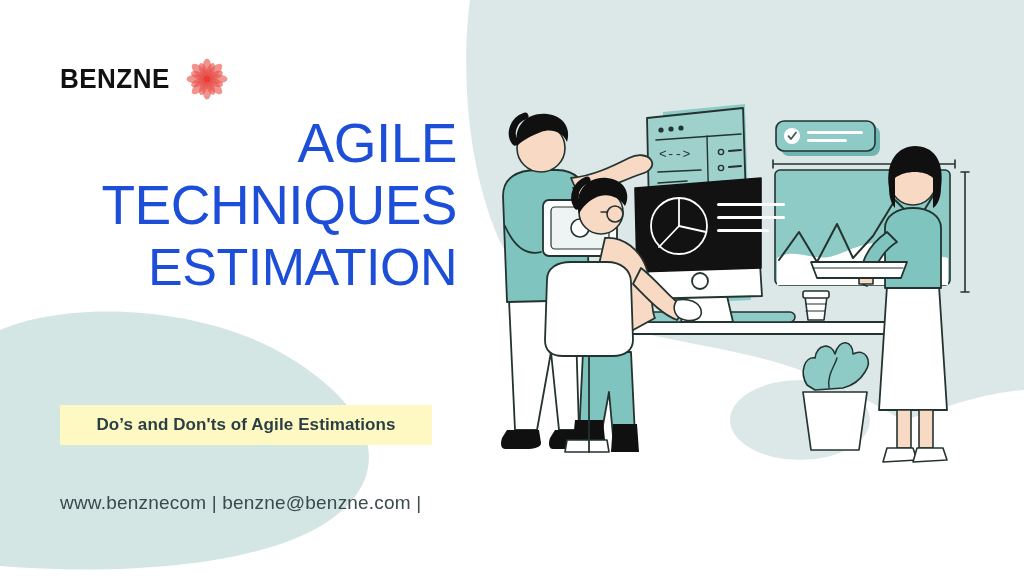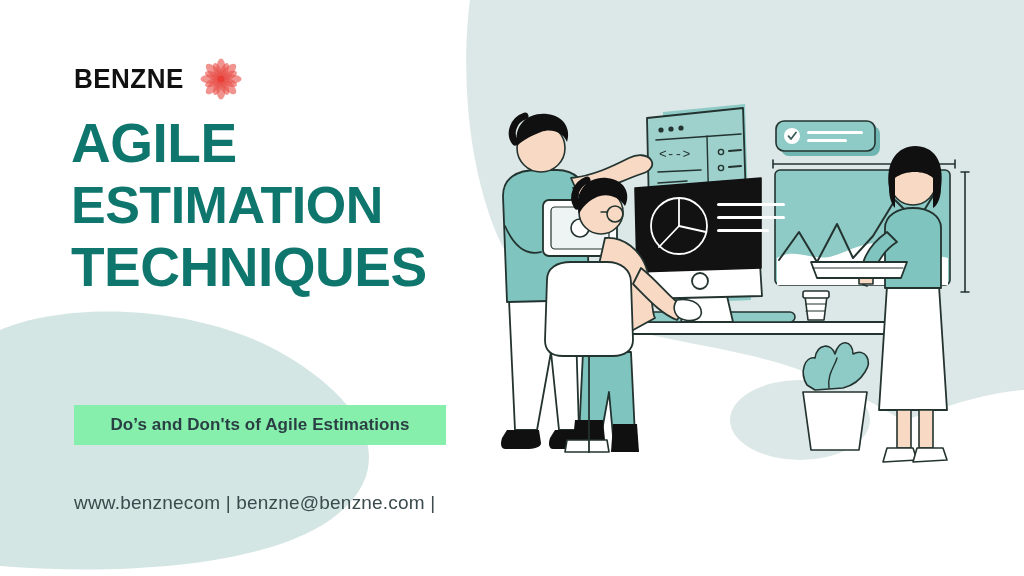--- a/index.html
+++ b/index.html
@@ -21,21 +21,21 @@
   .bg-layer {
     position: absolute;
     inset: 0;
     width: 1024px;
     height: 576px;
     pointer-events: none;
   }
   
   .left-col {
     position: absolute;
-    left: 16px;
+    left: 2px;
     top: 0;
     width: 470px;
     height: 576px;
     padding-left: 40px;
   }
   .brand {
     position: absolute;
     left: 58px;
     top: 58px;
     display: flex;
@@ -59,46 +59,46 @@
     margin-left: 2px;
   }
   .headline {
     position: absolute;
     left: 55px;
     top: 112px;
     width: 400px;
   }
   .headline-line {
     font-family: "Liberation Sans", sans-serif;
-    font-weight: 700;
+    font-weight: 400;
     font-size: 55px;
     line-height: 62px;
     letter-spacing: -0.5px;
-    color: #0f766e;
+    color: #1d4ed8;
     white-space: nowrap;
-    text-align: left;
+    text-align: right;
   }
   .headline-line.l2 { font-size: 52px; }
   .headline-line.l3 { font-size: 55px; }
   .subtitle {
     position: absolute;
     left: 60px;
     top: 350px;
     font-size: 21px;
     font-weight: 400;
     color: #32474b;
     letter-spacing: 0.1px;
   }
   .badge {
     position: absolute;
     left: 58px;
     top: 405px;
     width: 372px;
     height: 40px;
-    background: #86efac;
+    background: #fef9c3;
     display: flex;
     align-items: center;
     justify-content: center;
   }
   .badge-text {
     font-size: 17px;
     font-weight: 700;
     color: #2a3f43;
     letter-spacing: 0.1px;
   }
@@ -159,22 +159,22 @@
           <ellipse cx="50" cy="30" rx="9" ry="21" transform="rotate(247 50 50)"></ellipse>
           <ellipse cx="50" cy="30" rx="9" ry="21" transform="rotate(292 50 50)"></ellipse>
           <ellipse cx="50" cy="30" rx="9" ry="21" transform="rotate(337 50 50)"></ellipse>
         </g>
         <circle cx="50" cy="50" r="8" fill="#ea3b33" fill-opacity="0.9"></circle>
       </svg>
     </div>
 
     <div class="headline">
       <div class="headline-line l1">AGILE</div>
+      <div class="headline-line l3">TECHNIQUES</div>
       <div class="headline-line l2">ESTIMATION</div>
-      <div class="headline-line l3">TECHNIQUES</div>
     </div>
 
 
     <div class="badge">
       <span class="badge-text">Do’s and Don'ts of Agile Estimations</span>
     </div>
 
     <div class="footer-contact">www.benznecom | benzne@benzne.com |</div>
   </div>
 

